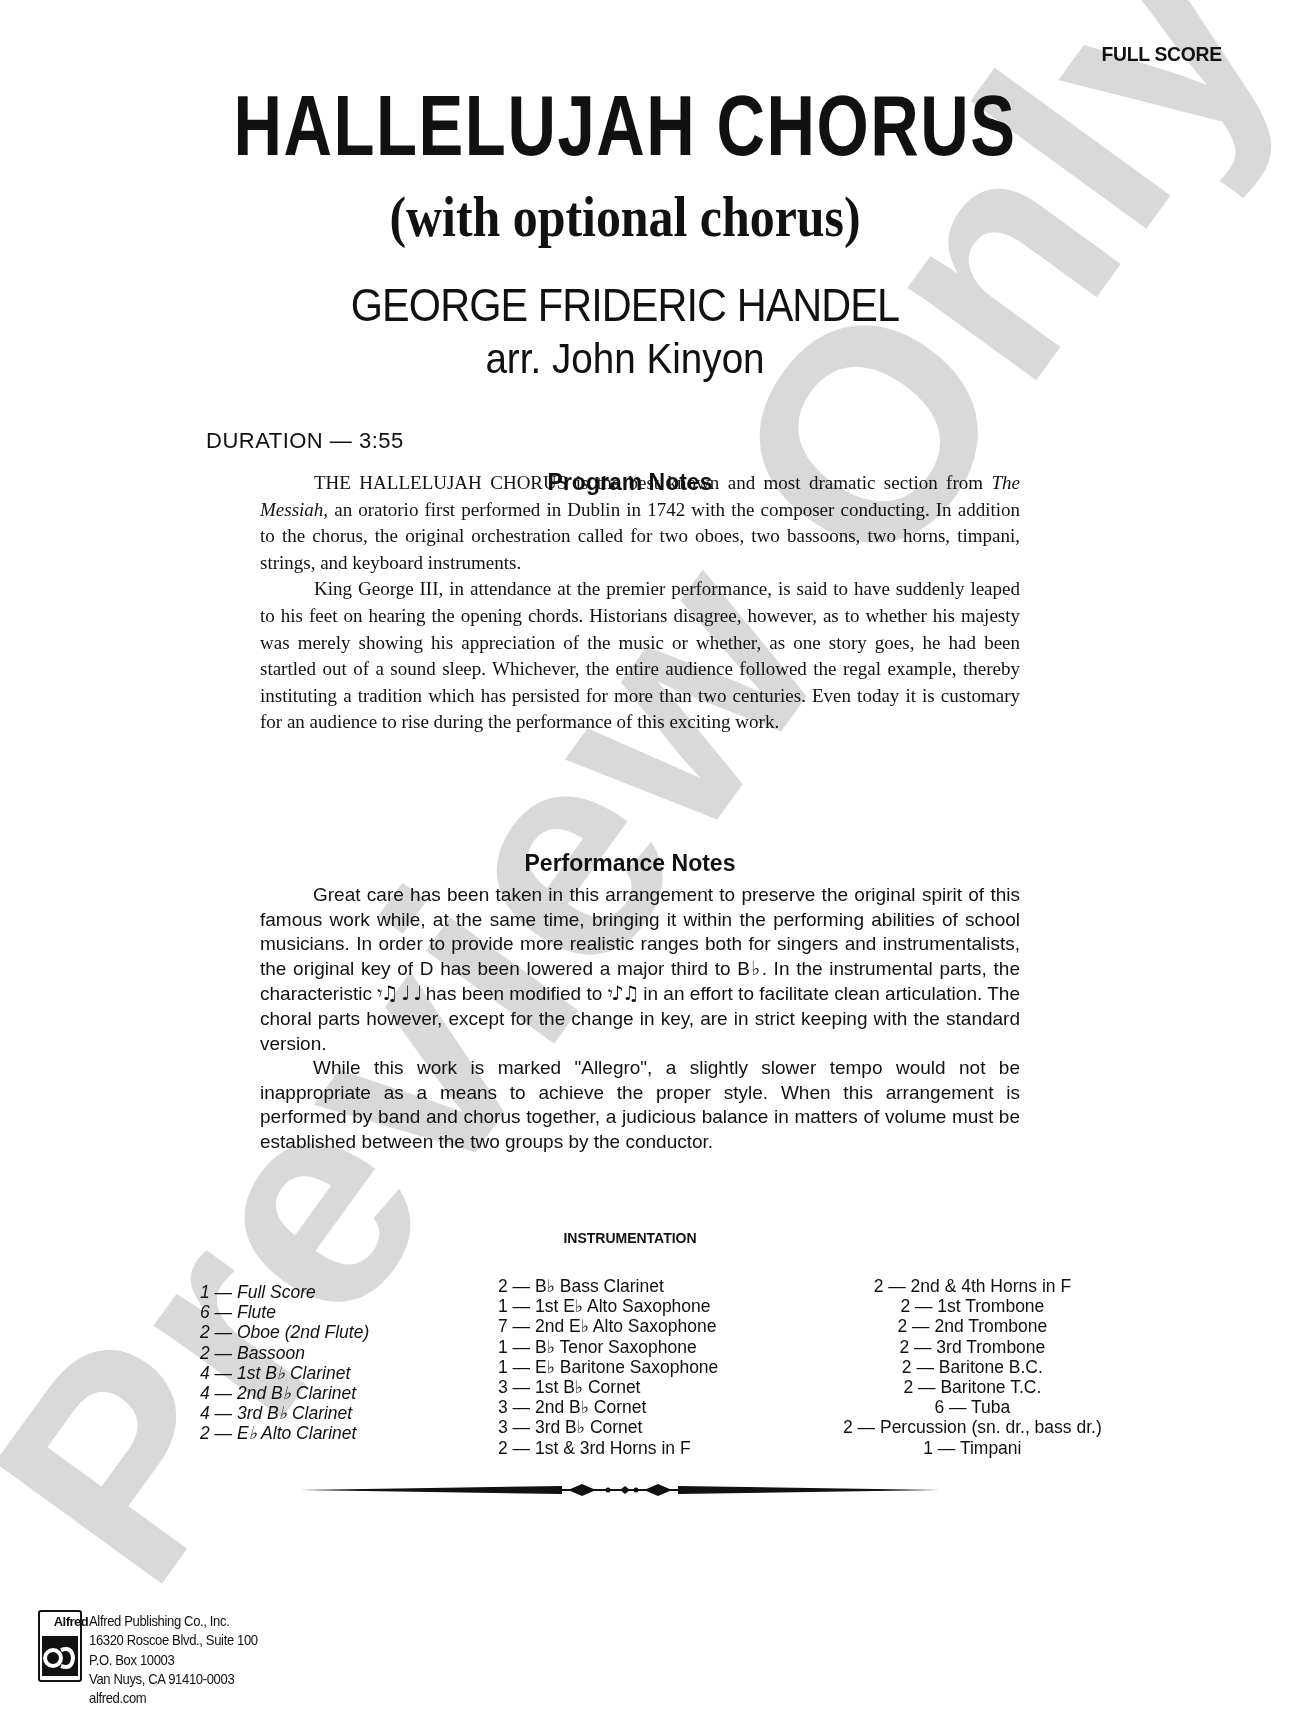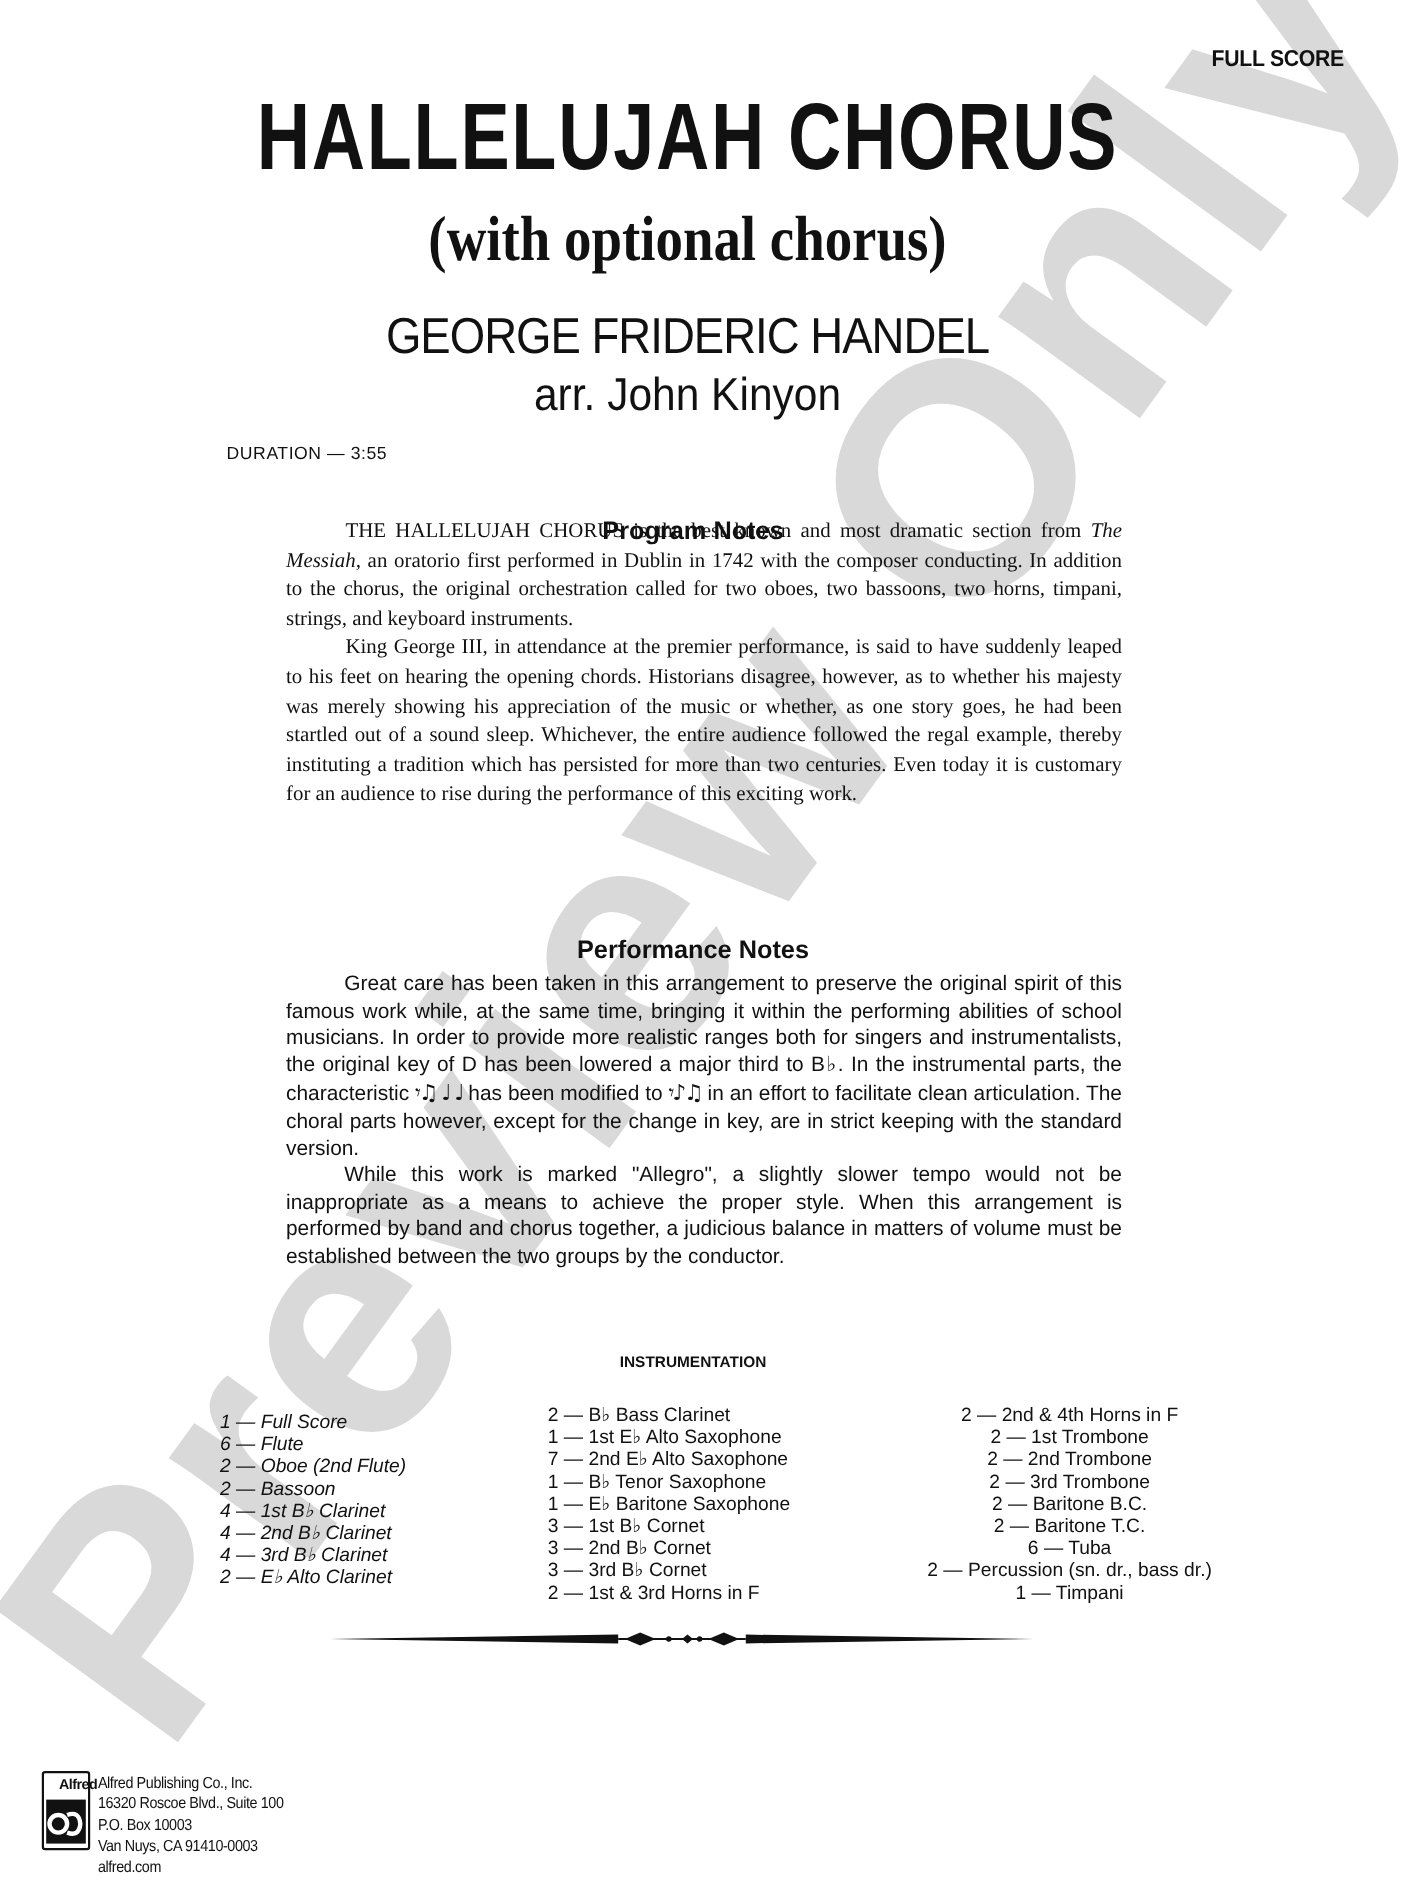--- a/index.html
+++ b/index.html
@@ -6,21 +6,21 @@
   body {
     width: 1296px; height: 1728px; background: #ffffff; position: relative; overflow: hidden;
     color: #111; font-family: "Liberation Sans", sans-serif;
   }
   .abs { position: absolute; }
   #full-score { right: 74px; top: 42px; font-weight: bold; font-size: 21px; letter-spacing: -0.3px; transform: scaleX(0.92); transform-origin: right top; }
   #title { left: 0; width: 1250px; text-align: center; top: 82px; font-family: "Liberation Sans", sans-serif; font-weight: bold; font-size: 86px; letter-spacing: 2px; transform: scaleX(0.78); transform-origin: 625px 0; line-height: 1; }
   #subtitle { left: 0; width: 1250px; text-align: center; top: 188px; font-family: "Liberation Serif", serif; font-weight: bold; font-size: 58px; transform: scaleX(0.86); transform-origin: 625px 0; line-height: 1; }
   #composer { left: 0; width: 1250px; text-align: center; top: 282px; font-size: 46px; letter-spacing: -1px; transform: scaleX(0.9); transform-origin: 625px 0; line-height: 1; }
   #arranger { left: 0; width: 1250px; text-align: center; top: 338px; font-size: 42px; transform: scaleX(0.92); transform-origin: 625px 0; line-height: 1; }
-  #duration { left: 206px; top: 404px; font-size: 16px; letter-spacing: 0.5px; }
+  #duration { left: 206px; top: 428px; font-size: 22px; letter-spacing: 0.5px; }
   .section-head { left: 0; width: 1250px; text-align: center; font-weight: bold; font-size: 23px; }
   #program-head { top: 437px; left: 5px; margin-top: 32px; }
   #performance-head { top: 850px; left: 5px; }
   #instr-head { top: 1230px; left: 5px; font-size: 14px; }
   .serif-body { left: 260px; width: 760px; font-family: "Liberation Serif", serif; font-size: 19px; line-height: 26.6px; text-align: justify; }
   .serif-body p { margin: 0; text-indent: 54px; }
   #program-body { top: 470px; }
   .sans-body { left: 260px; width: 760px; font-family: "Liberation Sans", sans-serif; font-size: 19px; line-height: 24.6px; text-align: justify; }
   .sans-body p { margin: 0; text-indent: 53px; }
   #performance-body { top: 883px; }

